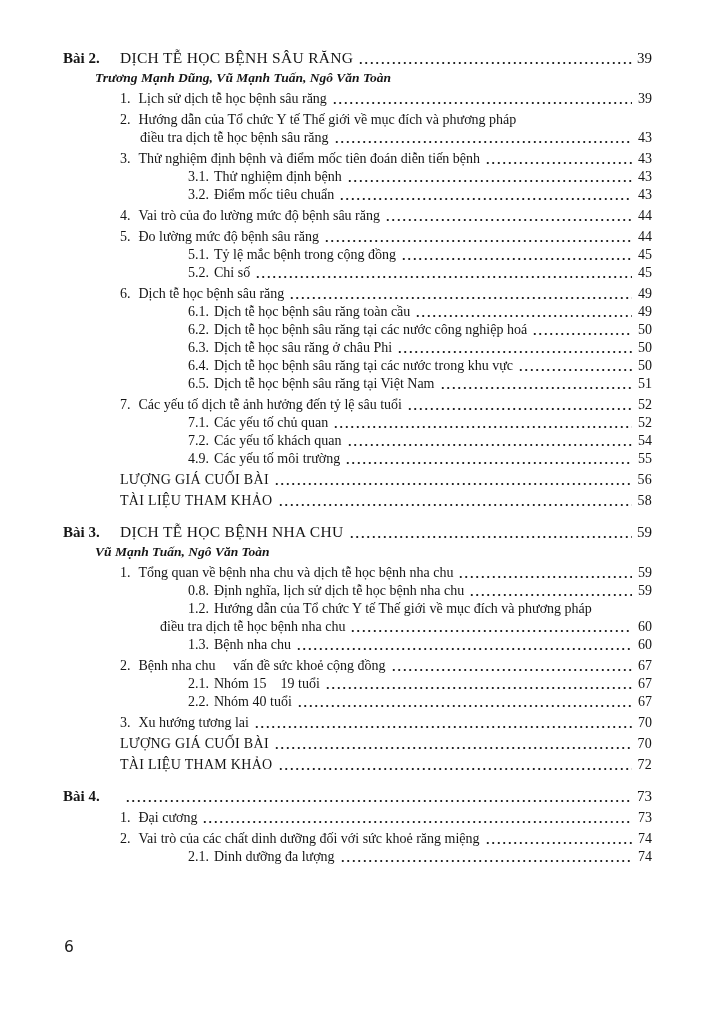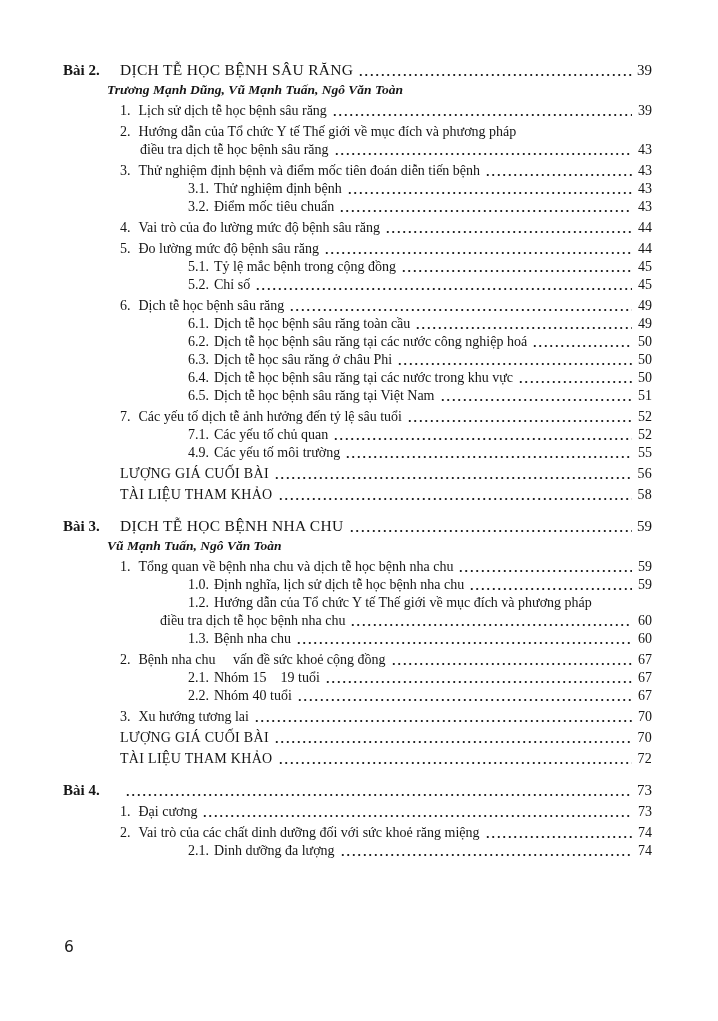--- a/index.html
+++ b/index.html
@@ -6,42 +6,42 @@
   body {
     width: 718px; height: 1021px;
     background: #ffffff;
     color: #151515;
     font-family: "Liberation Serif", "DejaVu Serif", serif;
     position: relative;
     overflow: hidden;
   }
   .page {
     position: absolute; inset: 0;
-    padding: 60px 66px 0 63px;
+    padding: 48px 66px 0 63px;
     box-sizing: border-box;
   }
   
   .section-head {
     display: flex;
     align-items: flex-end;
     margin-top: 12px;
     font-size: 15.5px;
     line-height: 20px;
   }
   .section:first-child .section-head { margin-top: 0; }
   .section-label {
     font-weight: bold;
     font-size: 15px;
     flex: 0 0 57px;
     width: 57px;
   }
   .head-main { flex: 1; display: flex; align-items: flex-end; min-width: 0; }
   .section-title { letter-spacing: 0.3px; white-space: nowrap; }
   .authors {
-    margin-left: 44px;
+    margin-left: 32px;
     font-weight: bold;
     font-style: italic;
     font-size: 13.5px;
     line-height: 18px;
     margin-top: 1px;
   }
   
   .items { margin-left: 57px; }
   .item { font-size: 14px; line-height: 18px; }
   .item.main, .item.special { margin-top: 3px; }
@@ -232,20 +232,28 @@
           <div class="item sub">
             <div class="line">
               <span class="num">7.1.</span>
               <span class="txt">Các yếu tố chủ quan</span>
               <span class="leader"></span>
               <span class="pg">52</span>
             </div>
           </div>
           <div class="item sub">
             <div class="line">
+              <span class="num">7.2.</span>
+              <span class="txt">Các yếu tố khách quan</span>
+              <span class="leader"></span>
+              <span class="pg">54</span>
+            </div>
+          </div>
+          <div class="item sub">
+            <div class="line">
               <span class="num">4.9.</span>
               <span class="txt">Các yếu tố môi trường</span>
               <span class="leader"></span>
               <span class="pg">55</span>
             </div>
           </div>
           <div class="item special">
             <div class="line">
               <span class="txt">LƯỢNG GIÁ CUỐI BÀI</span>
               <span class="leader"></span>
@@ -275,21 +283,21 @@
           <div class="item main">
             <div class="line">
               <span class="num">1.</span>
               <span class="txt">Tổng quan về bệnh nha chu và dịch tễ học bệnh nha chu</span>
               <span class="leader"></span>
               <span class="pg">59</span>
             </div>
           </div>
           <div class="item sub">
             <div class="line">
-              <span class="num">1.0.</span>
+              <span class="num">0.8.</span>
               <span class="txt">Định nghĩa, lịch sử dịch tễ học bệnh nha chu</span>
               <span class="leader"></span>
               <span class="pg">59</span>
             </div>
           </div>
           <div class="item sub">
             <div class="line">
               <span class="num">1.2.</span>
               <span class="txt">Hướng dẫn của Tổ chức Y tế Thế giới về mục đích và phương pháp</span>
             </div>

